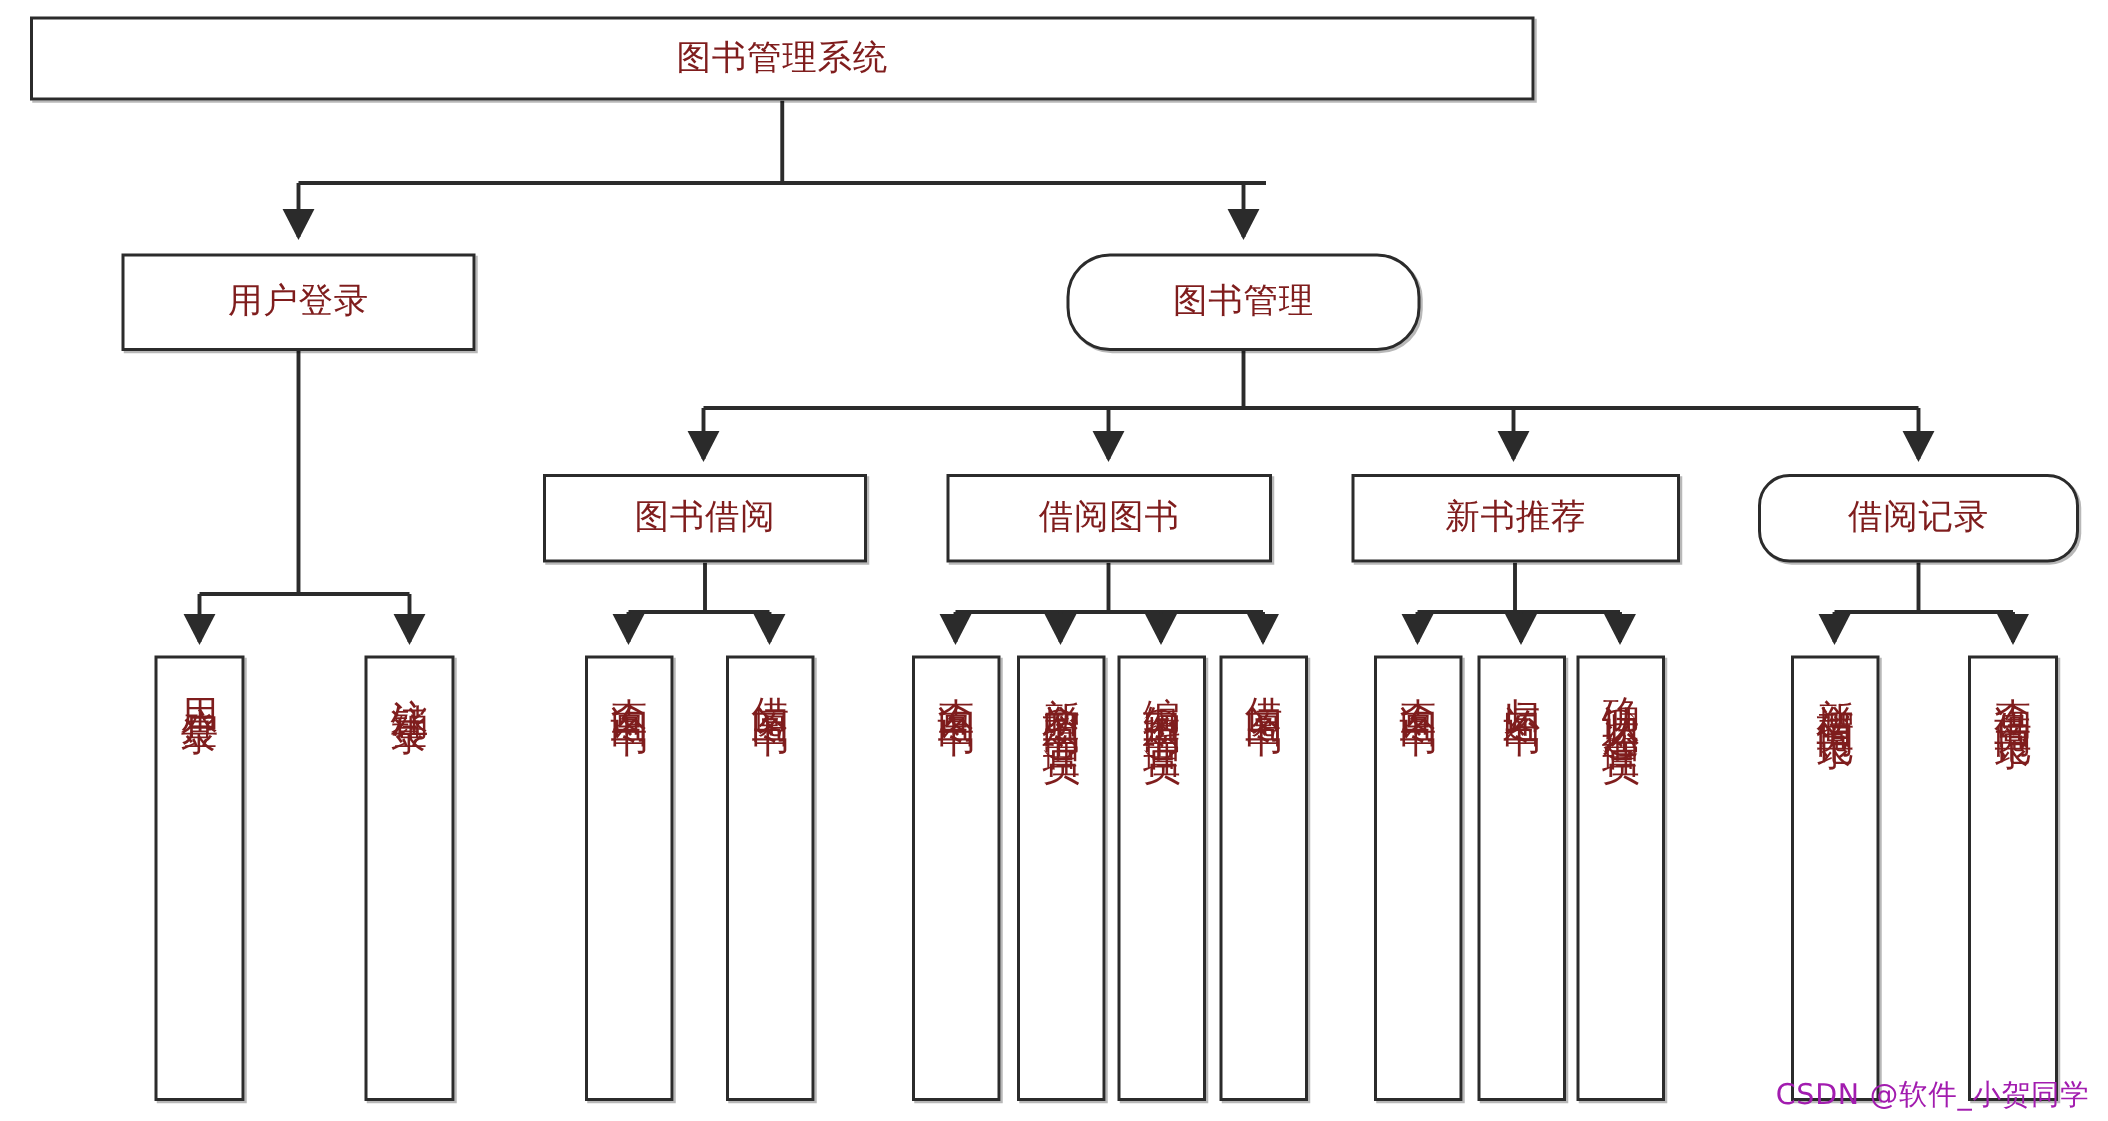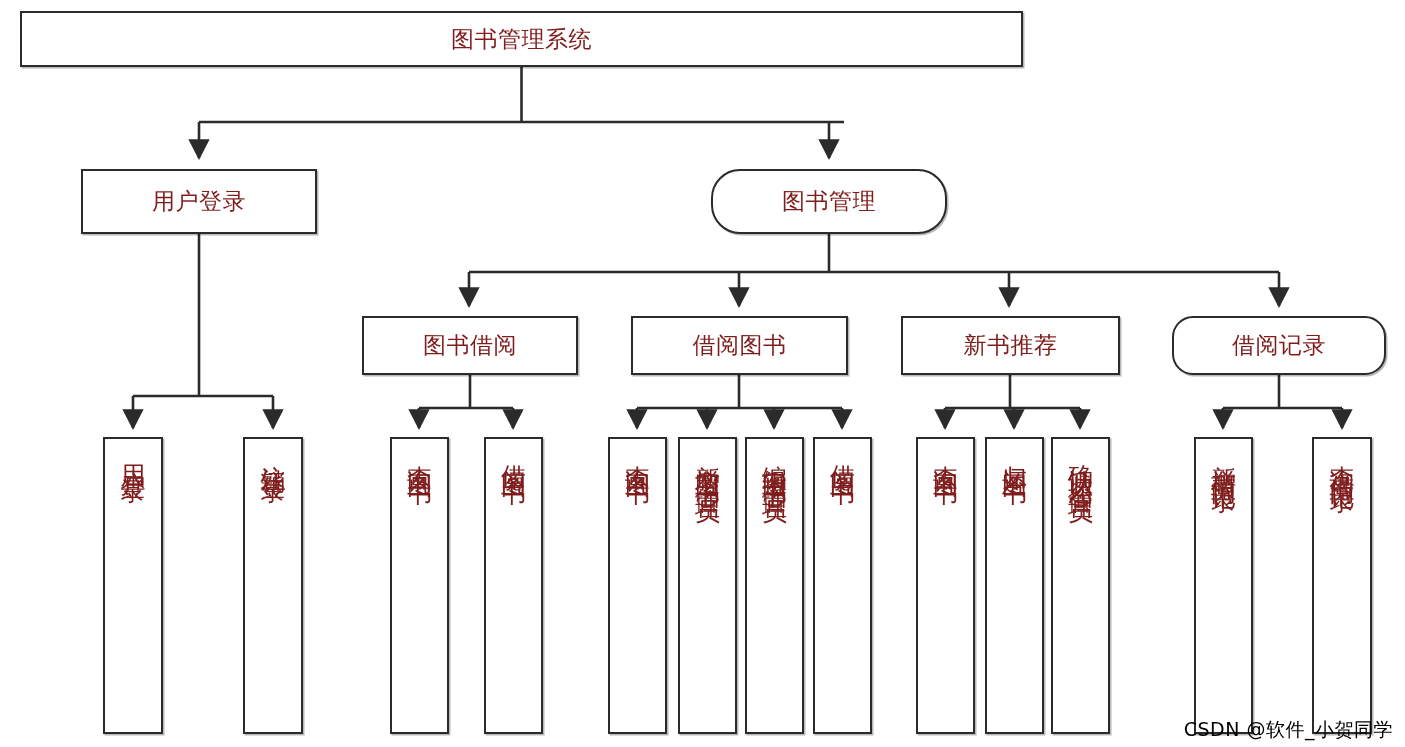--- a/index.html
+++ b/index.html
@@ -55,21 +55,21 @@
     text-orientation: upright;
     font-size: 25px;
     letter-spacing: 5px;
     line-height: 1.0;
   }
   #watermark {
     position: absolute;
     right: 12px;
     bottom: 4px;
     font-size: 19px;
-    color: #000000;
+    color: #a21caf;
     letter-spacing: 0.5px;
     white-space: nowrap;
     pointer-events: none;
     font-family: "DejaVu Sans", "Liberation Sans", sans-serif;
   }
 </style>
 </head>
 <body>
 
 <div id="canvas">

